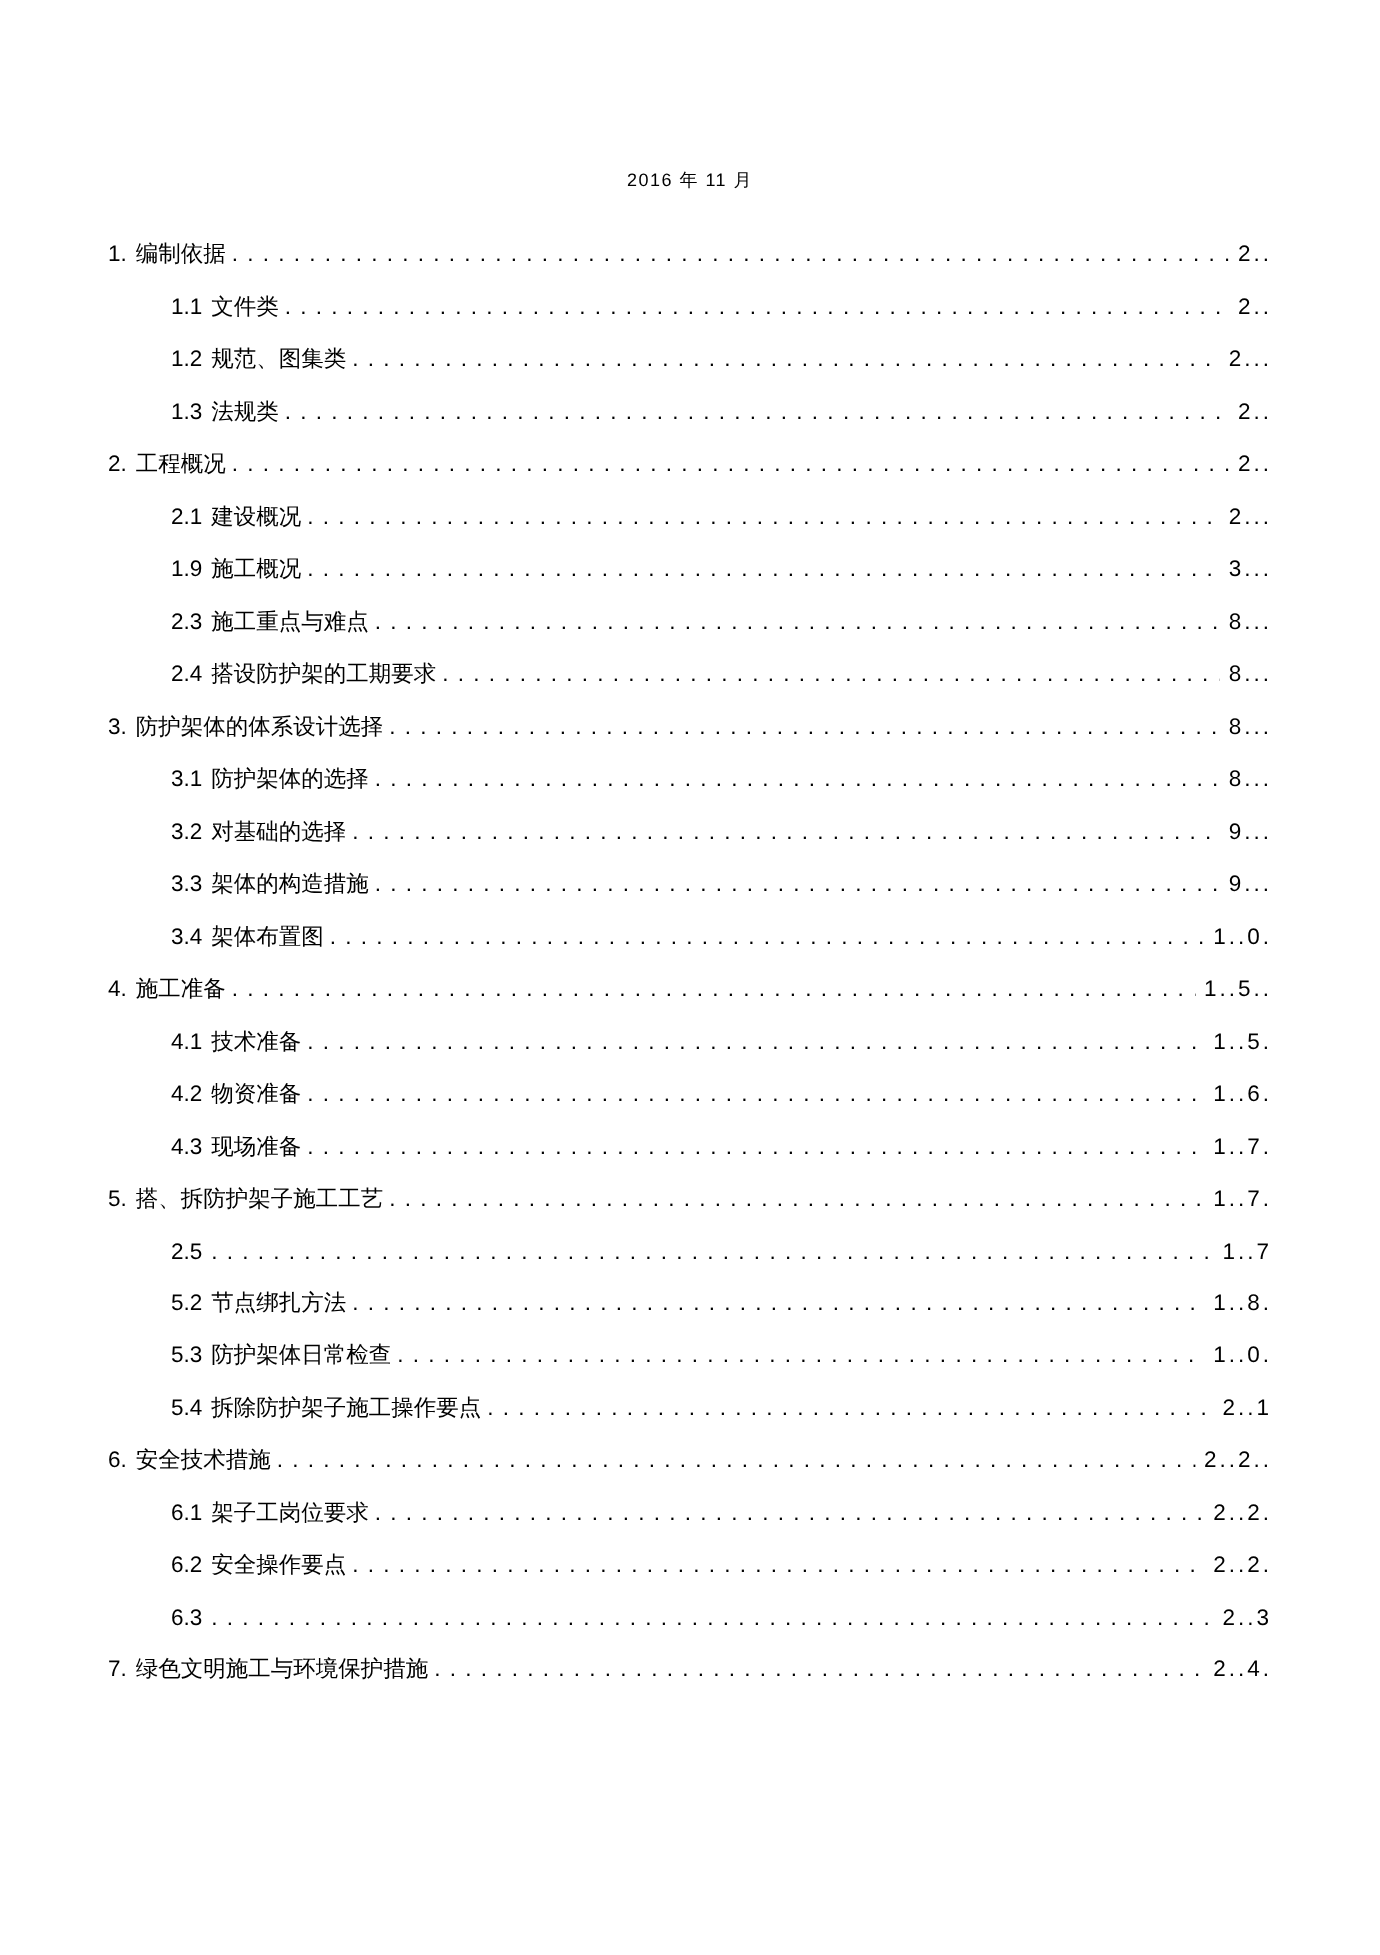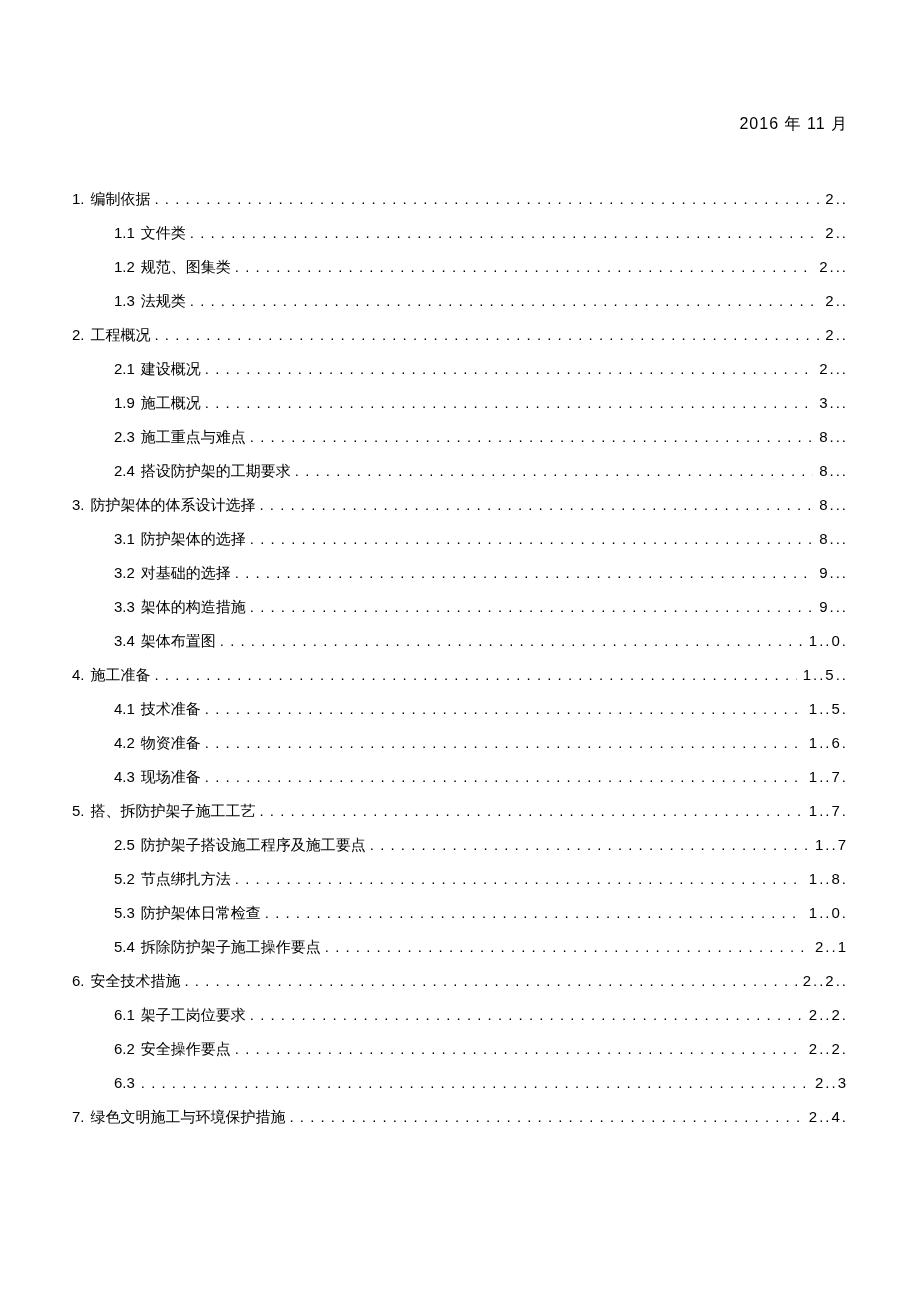--- a/index.html
+++ b/index.html
@@ -10,43 +10,44 @@
     body {
       font-family: "SimSun", "Microsoft YaHei", Arial, sans-serif;
       background: #ffffff;
       width: 920px;
       padding: 110px 72px 60px 72px;
       color: #000;
       font-size: 15px;
       line-height: 1.8;
     }
     .doc-date {
-      text-align: right;
-      font-size: 16px;
-      margin-bottom: 46px;
+      text-align: center;
+      font-size: 12px;
+      margin-bottom: 24px;
       letter-spacing: 1px;
     }
     .toc-entry {
       display: flex;
       align-items: baseline;
       margin-bottom: 7px;
       white-space: nowrap;
     }
     .toc-entry.level-1 {
       padding-left: 0;
     }
     .toc-entry.level-2 {
       padding-left: 42px;
       justify-content: center;
     }
     .toc-num {
       margin-right: 6px;
     }
     .toc-title {
       margin-right: 4px;
+      font-family: Liberation Serif, serif;
     }
     .toc-leader {
       flex: 1;
       overflow: hidden;
       letter-spacing: 2px;
       color: #000;
       position: relative;
     }
     .toc-leader::after {
       content: ". . . . . . . . . . . . . . . . . . . . . . . . . . . . . . . . . . . . . . . . . . . . . . . . . . . . . . . . . . . . . . . . . . . . . . . . . . . . . . . . . . . . . . . . . . . . . . . . . . . . . . . . . . . . . . . . . . . . . . . . . . . . . . . . . . . . . . . . . . . . . . . .";
@@ -173,21 +174,20 @@
       <span class="toc-page">1..7.</span>
     </div>
     <div class="toc-entry level-1">
       <span class="toc-num">5.</span>
       <span class="toc-title">搭、拆防护架子施工工艺</span>
       <span class="toc-leader"></span>
       <span class="toc-page">1..7.</span>
     </div>
     <div class="toc-entry level-2">
       <span class="toc-num">2.5</span>
-      <span class="toc-title">防护架子搭设施工程序及施工要点</span>
       <span class="toc-leader"></span>
       <span class="toc-page">1..7</span>
     </div>
     <div class="toc-entry level-2">
       <span class="toc-num">5.2</span>
       <span class="toc-title">节点绑扎方法</span>
       <span class="toc-leader"></span>
       <span class="toc-page">1..8.</span>
     </div>
     <div class="toc-entry level-2">

